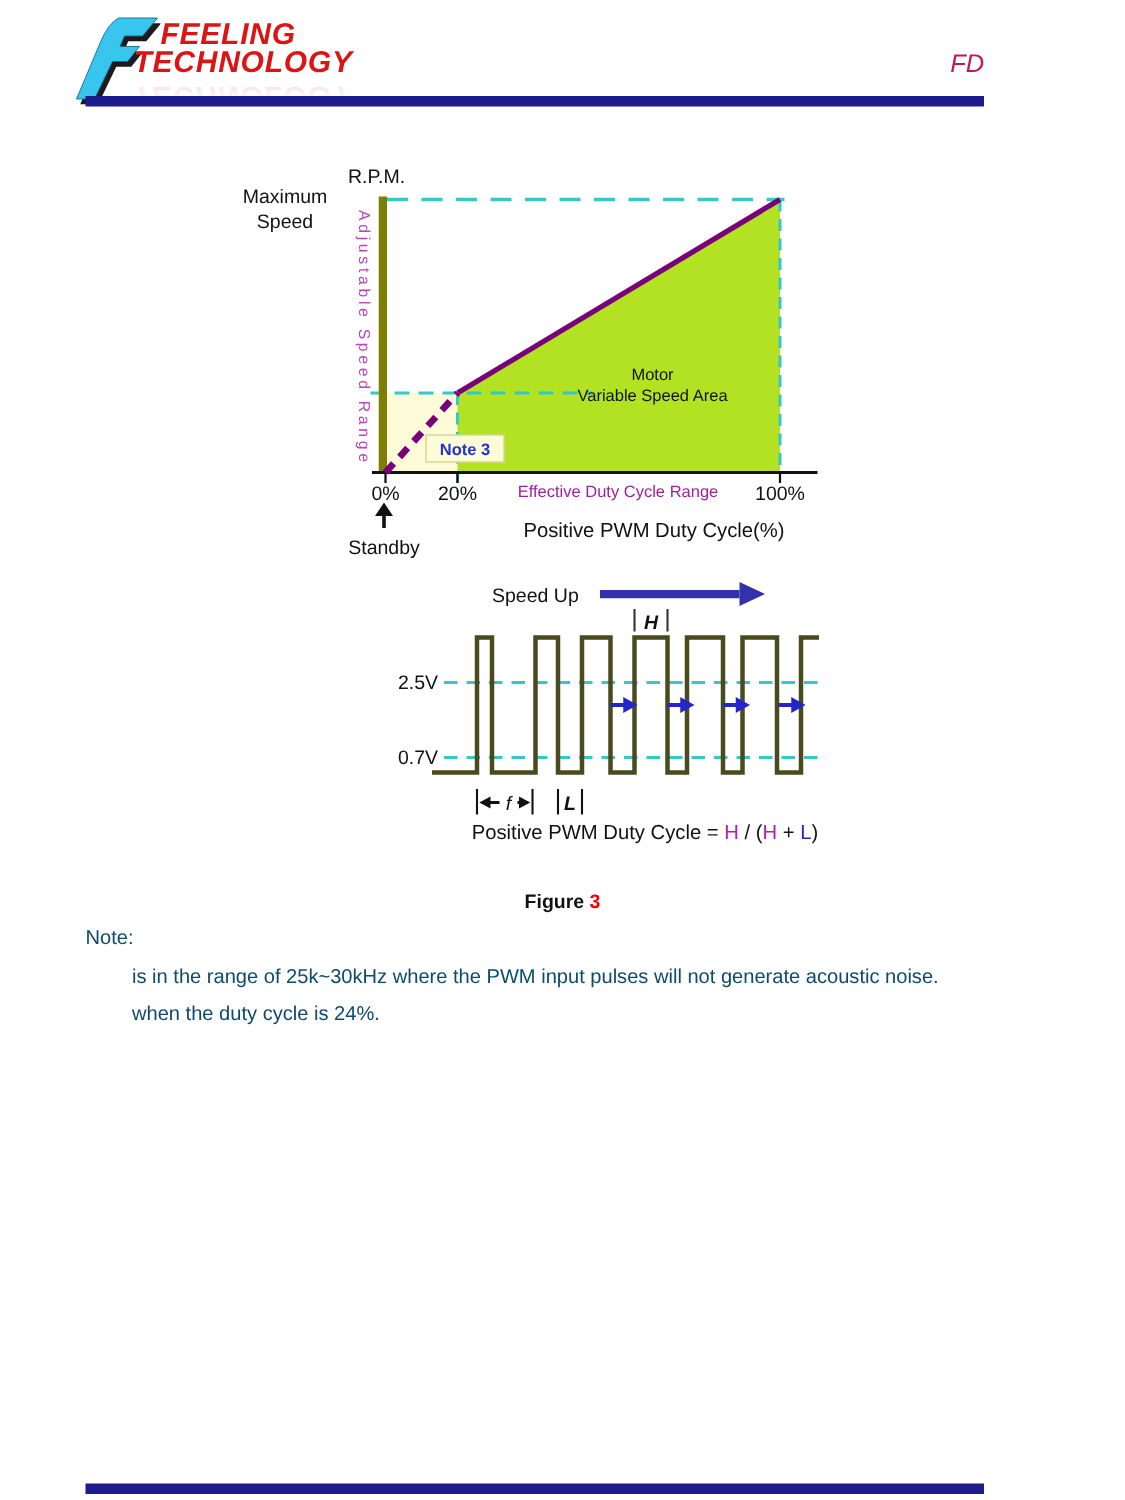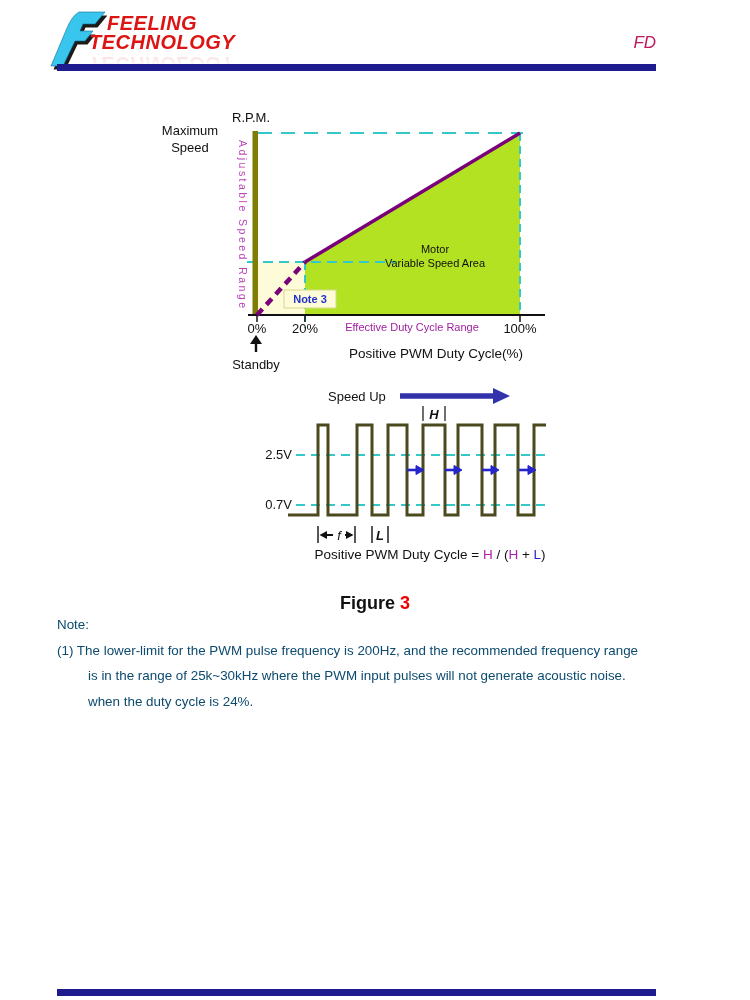--- a/index.html
+++ b/index.html
@@ -26,21 +26,21 @@
   .t13{font-family:"Liberation Sans",sans-serif;font-size:13px;fill:#111;}
   .t135{font-family:"Liberation Sans",sans-serif;font-size:13.5px;fill:#111;}
   .t11{font-family:"Liberation Sans",sans-serif;font-size:11px;fill:#111;}
   .t10m{font-family:"Liberation Sans",sans-serif;font-size:10.5px;fill:#bb44bb;}
   .mid{text-anchor:middle;}
   .enda{text-anchor:end;}
   .magenta{fill:#a020a0;}
   .blue{fill:#2233cc;}
   .ital{font-style:italic;font-weight:bold;}
   
-  #figure-caption{left:0;top:593px;width:750px;text-align:center;font-size:18px;font-weight:bold;}
+  #figure-caption{left:0;top:593px;width:750px;text-align:center;font-size:13px;font-weight:bold;}
   #figure-caption .fig-num{color:#ee0000;}
   
   #notes{left:57px;top:612px;width:660px;font-size:13.4px;line-height:25.5px;color:#0c4a6e;}
   .note-item{padding-left:0;}
   .note-first .note-num{display:inline;}
   .note-cont{display:block;padding-left:31px;}
 </style>
 </head>
 <body>
 
@@ -146,21 +146,20 @@
     </text>
   </svg>
 
   <div class="abs" id="figure-caption">
     <span>Figure </span><span class="fig-num">3</span>
   </div>
 
   <div class="abs" id="notes">
     <div>Note:</div>
     <div class="note-item">
-      <span class="note-first"><span class="note-num">(1)</span> <span>The lower-limit for the PWM pulse frequency is 200Hz, and the recommended frequency range</span></span>
       <span class="note-cont">is in the range of 25k~30kHz where the PWM input pulses will not generate acoustic noise.</span>
     </div>
     <div class="note-item">
       <span class="note-cont">when the duty cycle is 24%.</span>
     </div>
   </div>
 
   <div class="abs rule" id="rule-bottom"></div>
 
 </div>

